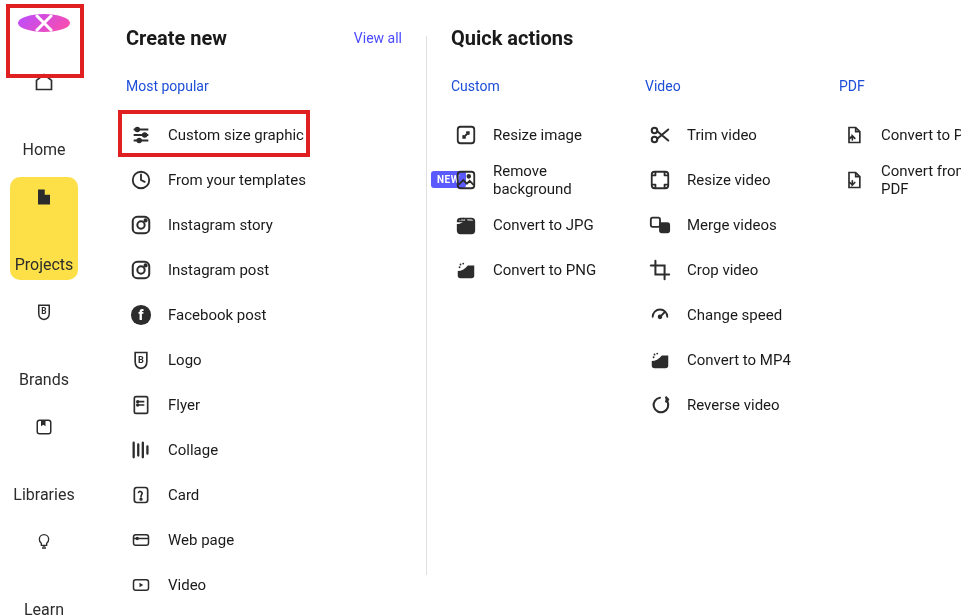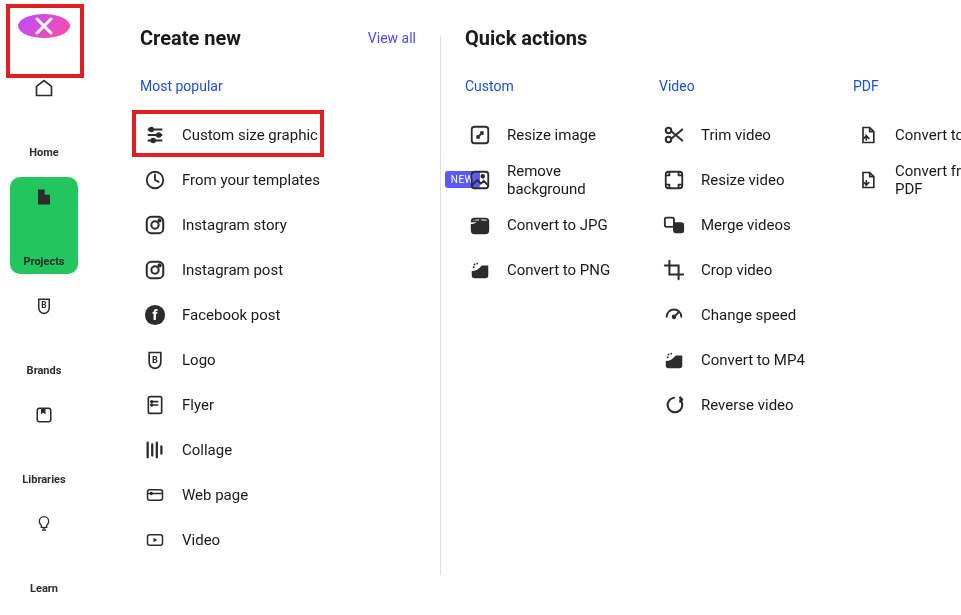--- a/index.html
+++ b/index.html
@@ -51,45 +51,44 @@
       display: flex;
       flex-direction: column;
       align-items: center;
       justify-content: center;
       gap: 4px;
       padding: 8px 0 6px;
       border-radius: 10px;
       cursor: pointer;
     }
     .nav-item.active {
-      background: #22c55e;
+      background: #fde047;
     }
     .nav-label {
-      font-size: 11px;
+      font-size: 16px;
       color: #2c2c2c;
-      font-weight: 700;
+      font-weight: 400;
       margin-top: 42px;
     }
     .nav-icon-wrap {
       width: 24px;
       height: 24px;
       display: flex;
       align-items: center;
       justify-content: center;
     }
     .content {
       flex: 1;
       display: flex;
       padding: 26px 18px 0 38px;
     }
     .col-create {
       width: 300px;
       flex-shrink: 0;
       padding-right: 24px;
-      margin-left: 14px;
     }
     .col-quick {
       flex: 1;
       padding-left: 24px;
     }
     .divider {
       width: 1px;
       background: #e0e0e0;
       margin-top: 10px;
       margin-bottom: 40px;
@@ -149,21 +148,21 @@
       height: 47px;
       border: 4px solid #e02020;
       pointer-events: none;
     }
     .badge-new {
       position: absolute;
       right: -64px;
       background: #5a5aff;
       color: #fff;
       font-size: 10px;
-      font-weight: 400;
+      font-weight: 700;
       padding: 3px 6px;
       border-radius: 3px;
       letter-spacing: 0.5px;
     }
     .qa-columns {
       display: flex;
       gap: 44px;
     }
     .qa-col {
       flex: 1;
@@ -312,20 +311,30 @@
         <div class="list-item">
           <div class="list-item-icon">
             <svg width="22" height="22" viewBox="0 0 24 24" stroke="#2c2c2c" stroke-width="2.5" fill="none" stroke-linecap="round">
               <path d="M4 4 L4 20 M9 6 L9 18 M14 4 L14 20 M19 8 L19 16"></path>
             </svg>
           </div>
           <span class="list-item-label">Collage</span>
         </div>
         <div class="list-item">
           <div class="list-item-icon">
+            <svg width="20" height="22" viewBox="0 0 24 24" stroke="#2c2c2c" stroke-width="2" fill="none">
+              <rect x="4" y="3" width="16" height="18" rx="3"></rect>
+              <path d="M9 9 Q10 7 12 8 Q14 9 13 11 Q12 13 12 14" stroke-linecap="round"></path>
+              <circle cx="12" cy="17" r="1" fill="#2c2c2c"></circle>
+            </svg>
+          </div>
+          <span class="list-item-label">Card</span>
+        </div>
+        <div class="list-item">
+          <div class="list-item-icon">
             <svg width="22" height="18" viewBox="0 0 24 24" stroke="#2c2c2c" stroke-width="2" fill="none">
               <rect x="2" y="5" width="20" height="14" rx="3"></rect>
               <circle cx="7" cy="10" r="1.2" fill="#2c2c2c"></circle>
               <path d="M2 10 L22 10"></path>
             </svg>
           </div>
           <span class="list-item-label">Web page</span>
         </div>
         <div class="list-item">
           <div class="list-item-icon">

